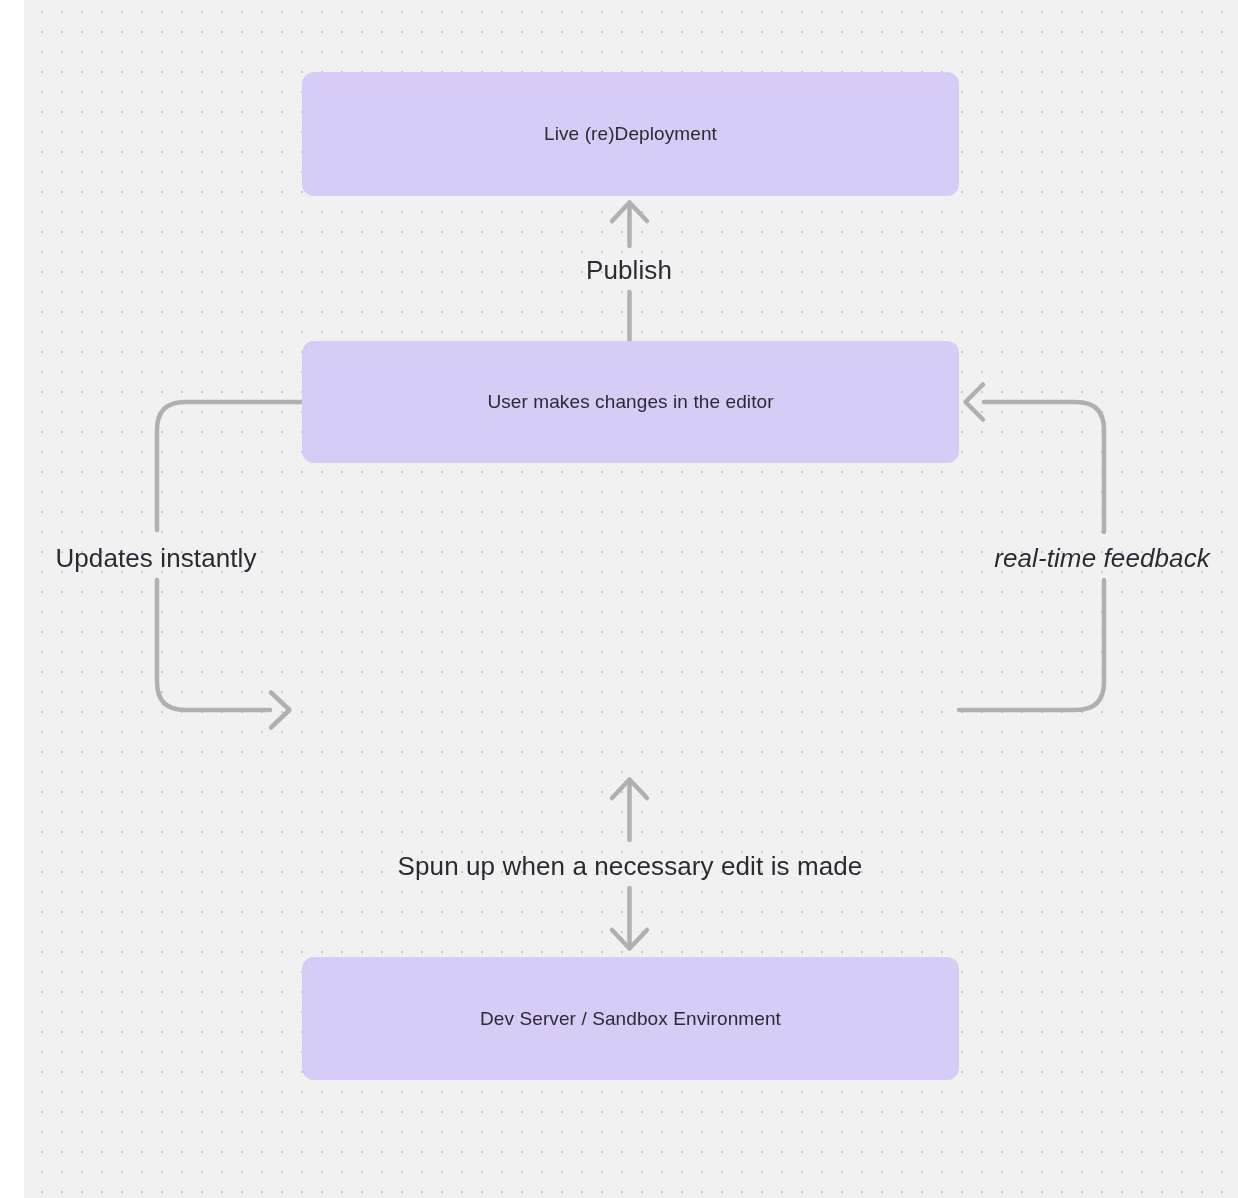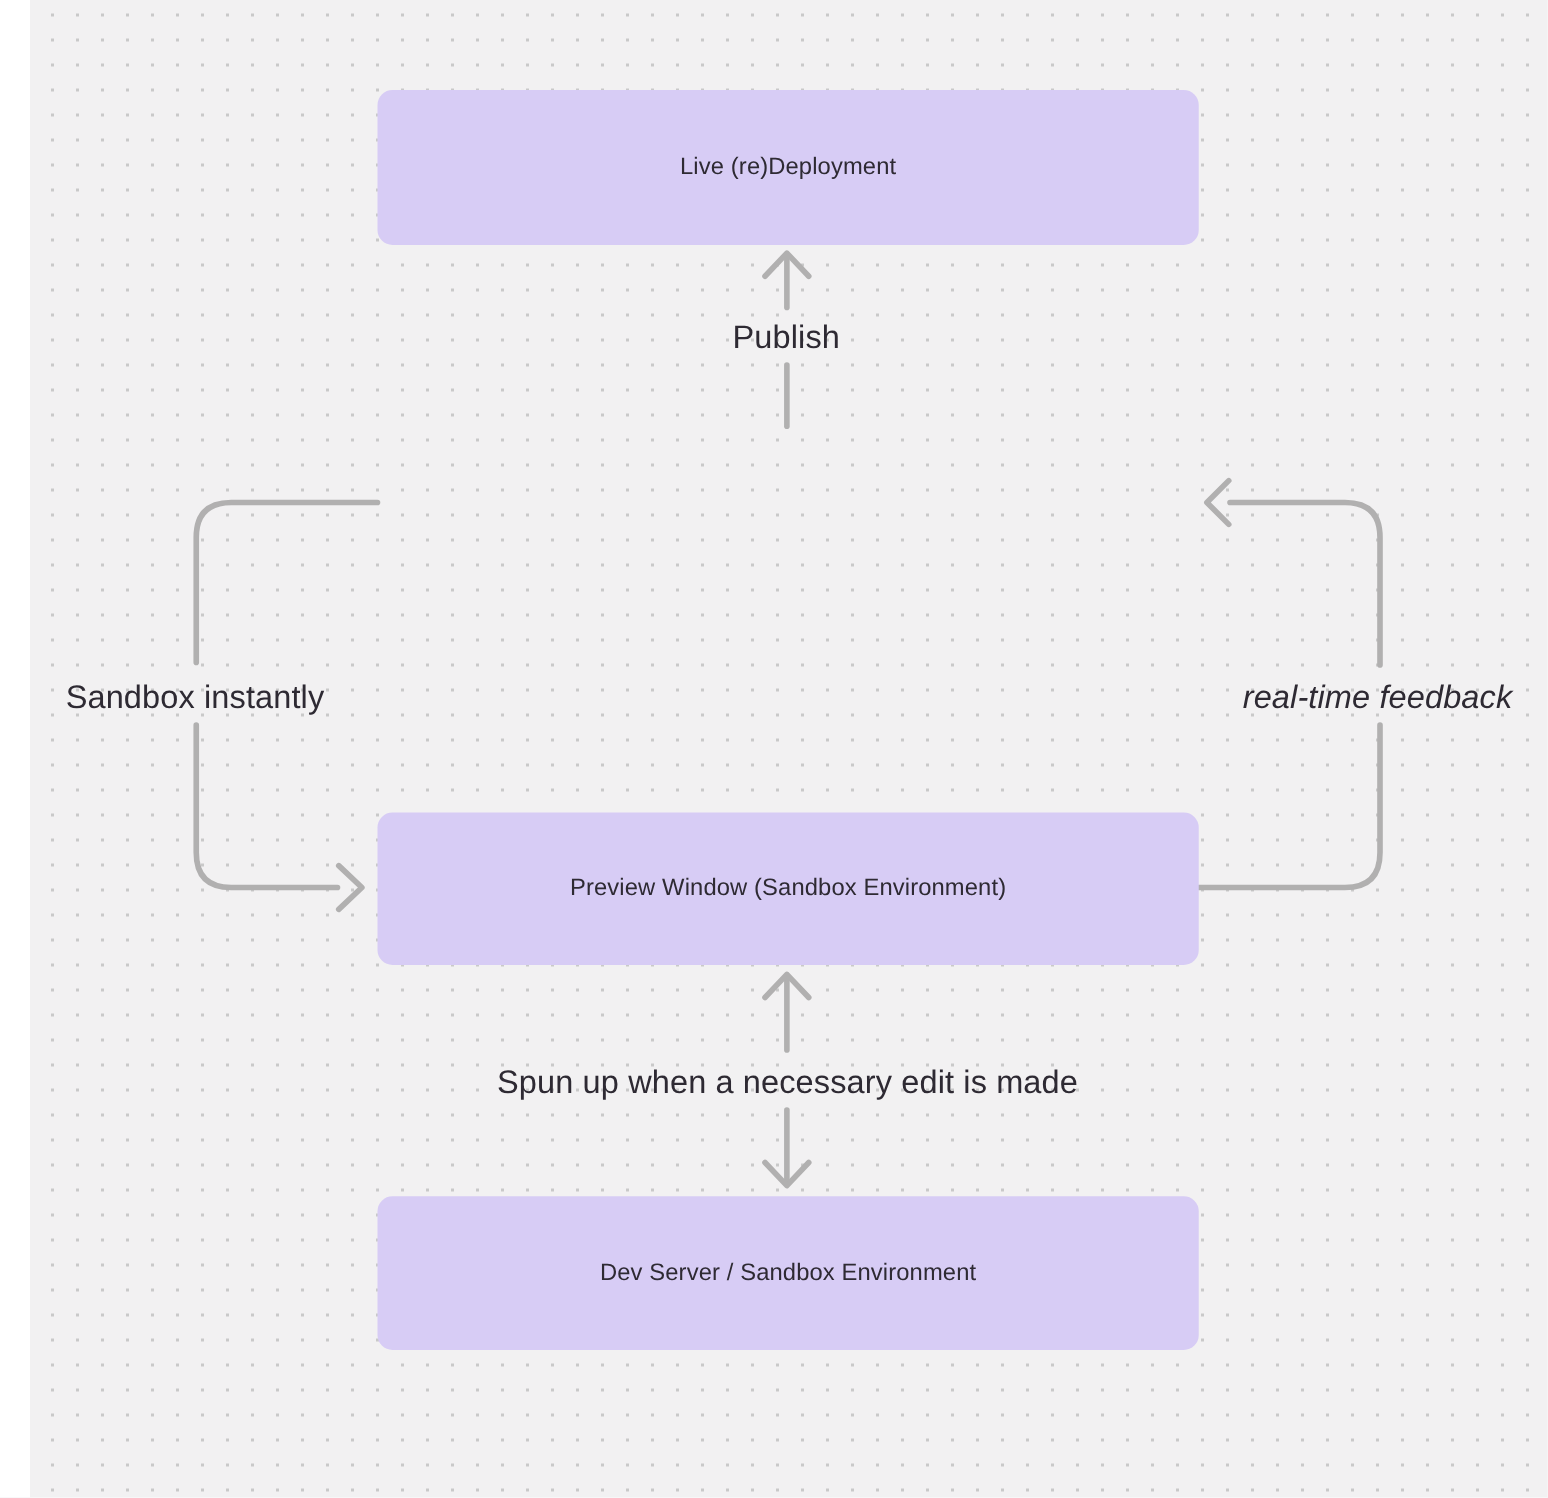--- a/index.html
+++ b/index.html
@@ -102,27 +102,27 @@
       <path d="M588 798 L605.5 779.5 L623 798"></path>
       <path d="M605.5 888 V944"></path>
       <path d="M588 930 L605.5 948.5 L623 930"></path>
     </g>
   </svg>
 
   <div class="node node-live">
     <span>Live (re)Deployment</span>
   </div>
 
+  <div class="node node-user">
+    <span>User makes changes in the editor</span>
+  </div>
 
-  <div class="node node-preview">
-    <span>Preview Window (Sandbox Environment)</span>
-  </div>
 
   <div class="node node-dev">
     <span>Dev Server / Sandbox Environment</span>
   </div>
 
   <div class="edge-label label-publish">Publish</div>
-  <div class="edge-label label-updates">Sandbox instantly</div>
+  <div class="edge-label label-updates">Updates instantly</div>
   <div class="edge-label label-feedback">real-time feedback</div>
   <div class="edge-label label-spunup">Spun up when a necessary edit is made</div>
 
 </div>
 
 </body></html>

